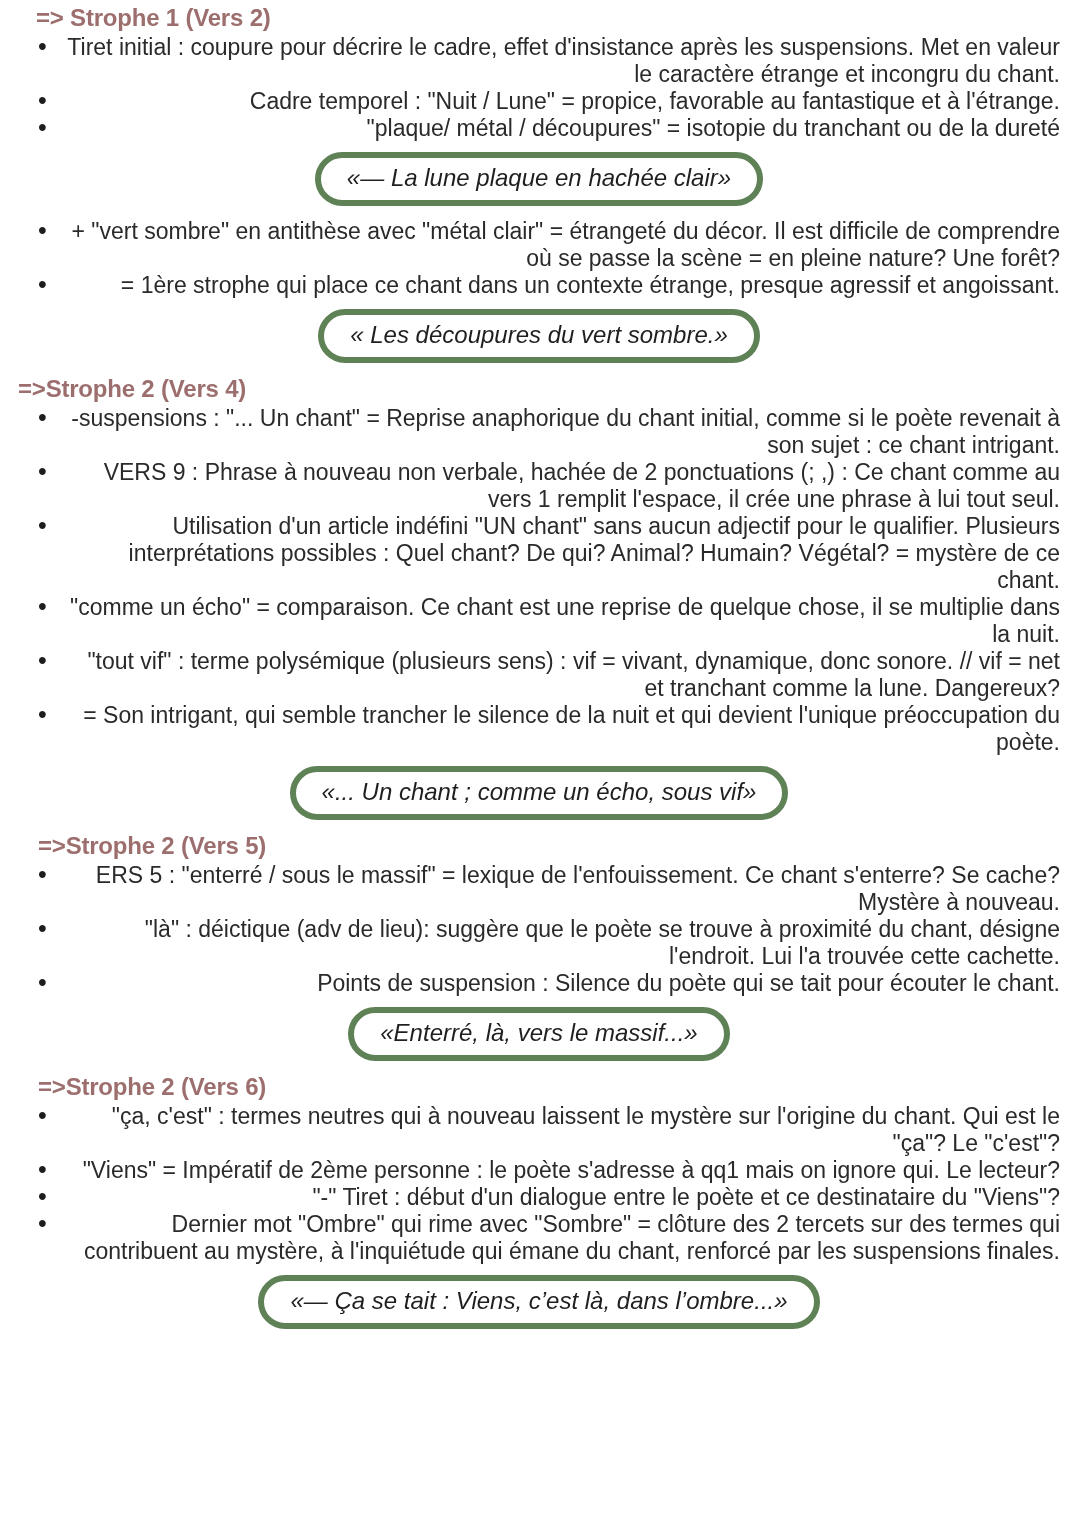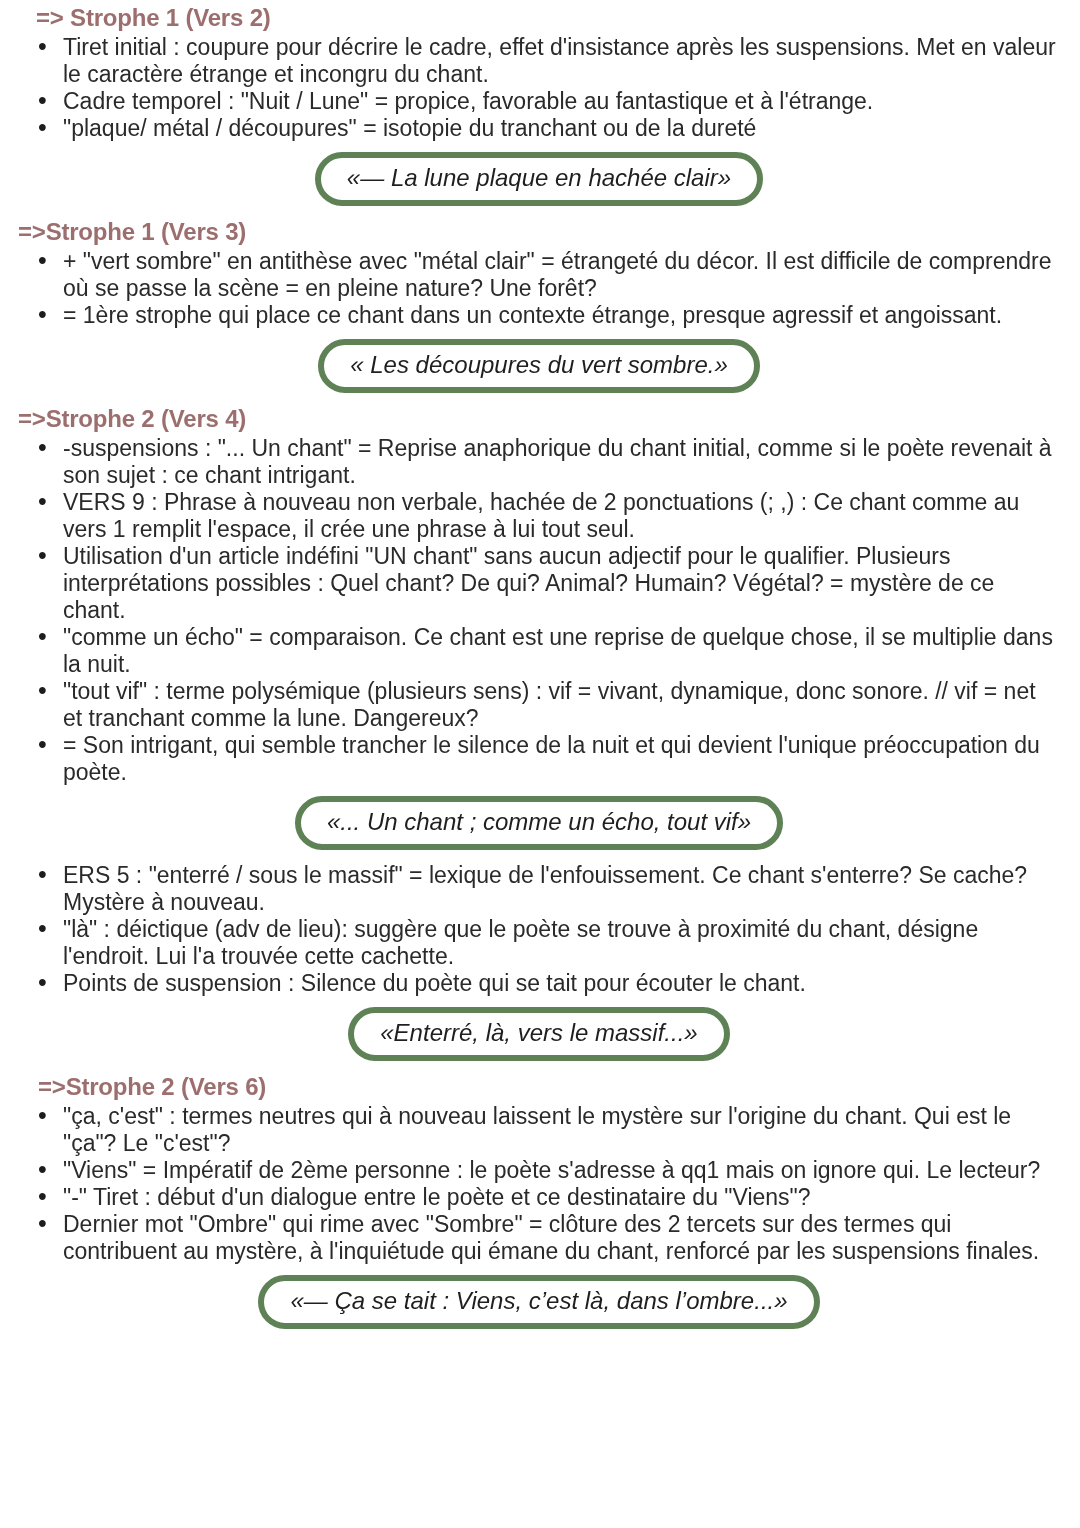--- a/index.html
+++ b/index.html
@@ -28,20 +28,21 @@
     list-style: none;
     margin: 2px 0 0 0;
     padding: 0 0 0 18px;
   }
   ul.bullets li {
     position: relative;
     padding-left: 27px;
     font-size: 23px;
     line-height: 27px;
     color: #2a2a2a;
+    text-align: right;
   }
   ul.bullets li::before {
     content: "\2022";
     position: absolute;
     left: 2px;
     top: -1px;
     font-size: 25px;
     color: #1d1d1d;
   }
   .quote-pill {
@@ -67,42 +68,42 @@
     <h2 class="section-heading indent-1">=&gt; Strophe 1 (Vers 2)</h2>
     <ul class="bullets">
       <li>Tiret initial : coupure pour décrire le cadre, effet d'insistance après les suspensions. Met en valeur le caractère étrange et incongru du chant.</li>
       <li>Cadre temporel : "Nuit / Lune" = propice, favorable au fantastique et à l'étrange.</li>
       <li>"plaque/ métal / découpures" = isotopie du tranchant ou de la dureté</li>
     </ul>
     <div class="quote-pill">«— La lune plaque en hachée clair»</div>
   </div>
 
   <div class="section">
-    <h2 class="section-heading">=&gt;Strophe 1 (Vers 3)</h2>
     <ul class="bullets">
       <li>+ "vert sombre" en antithèse avec "métal clair" = étrangeté du décor. Il est difficile de comprendre où se passe la scène = en pleine nature? Une forêt?</li>
       <li> = 1ère strophe qui place ce chant dans un contexte étrange, presque agressif et angoissant.</li>
     </ul>
     <div class="quote-pill">« Les découpures du vert sombre.»</div>
   </div>
 
   <div class="section">
     <h2 class="section-heading">=&gt;Strophe 2 (Vers 4)</h2>
     <ul class="bullets">
       <li>-suspensions : "... Un chant" = Reprise anaphorique du chant initial, comme si le poète revenait à son sujet : ce chant intrigant.</li>
       <li>VERS 9 : Phrase à nouveau non verbale, hachée de 2 ponctuations (; ,) : Ce chant comme au vers 1 remplit l'espace, il crée une phrase à lui tout seul.</li>
       <li>Utilisation d'un article indéfini "UN chant" sans aucun adjectif pour le qualifier. Plusieurs interprétations possibles : Quel chant? De qui? Animal? Humain? Végétal? = mystère de ce chant.</li>
       <li>"comme un écho" = comparaison. Ce chant est une reprise de quelque chose, il se multiplie dans la nuit.</li>
       <li>"tout vif" : terme polysémique (plusieurs sens) : vif = vivant, dynamique, donc sonore. // vif = net et tranchant comme la lune. Dangereux?</li>
       <li>= Son intrigant, qui semble trancher le silence de la nuit et qui devient l'unique préoccupation du poète.</li>
     </ul>
-    <div class="quote-pill">«... Un chant ; comme un écho, tout vif»</div>
+    <div class="quote-pill">«... Un chant ; comme un écho, sous vif»</div>
   </div>
 
   <div class="section">
+    <h2 class="section-heading indent-2">=&gt;Strophe 2 (Vers 5)</h2>
     <ul class="bullets">
       <li>ERS 5 : "enterré / sous le massif" = lexique de l'enfouissement. Ce chant s'enterre? Se cache? Mystère à nouveau.</li>
       <li>"là" : déictique (adv de lieu): suggère que le poète se trouve à proximité du chant, désigne l'endroit. Lui l'a trouvée cette cachette.</li>
       <li>Points de suspension : Silence du poète qui se tait pour écouter le chant.</li>
     </ul>
     <div class="quote-pill">«Enterré, là, vers le massif...»</div>
   </div>
 
   <div class="section">
     <h2 class="section-heading indent-2">=&gt;Strophe 2 (Vers 6)</h2>

